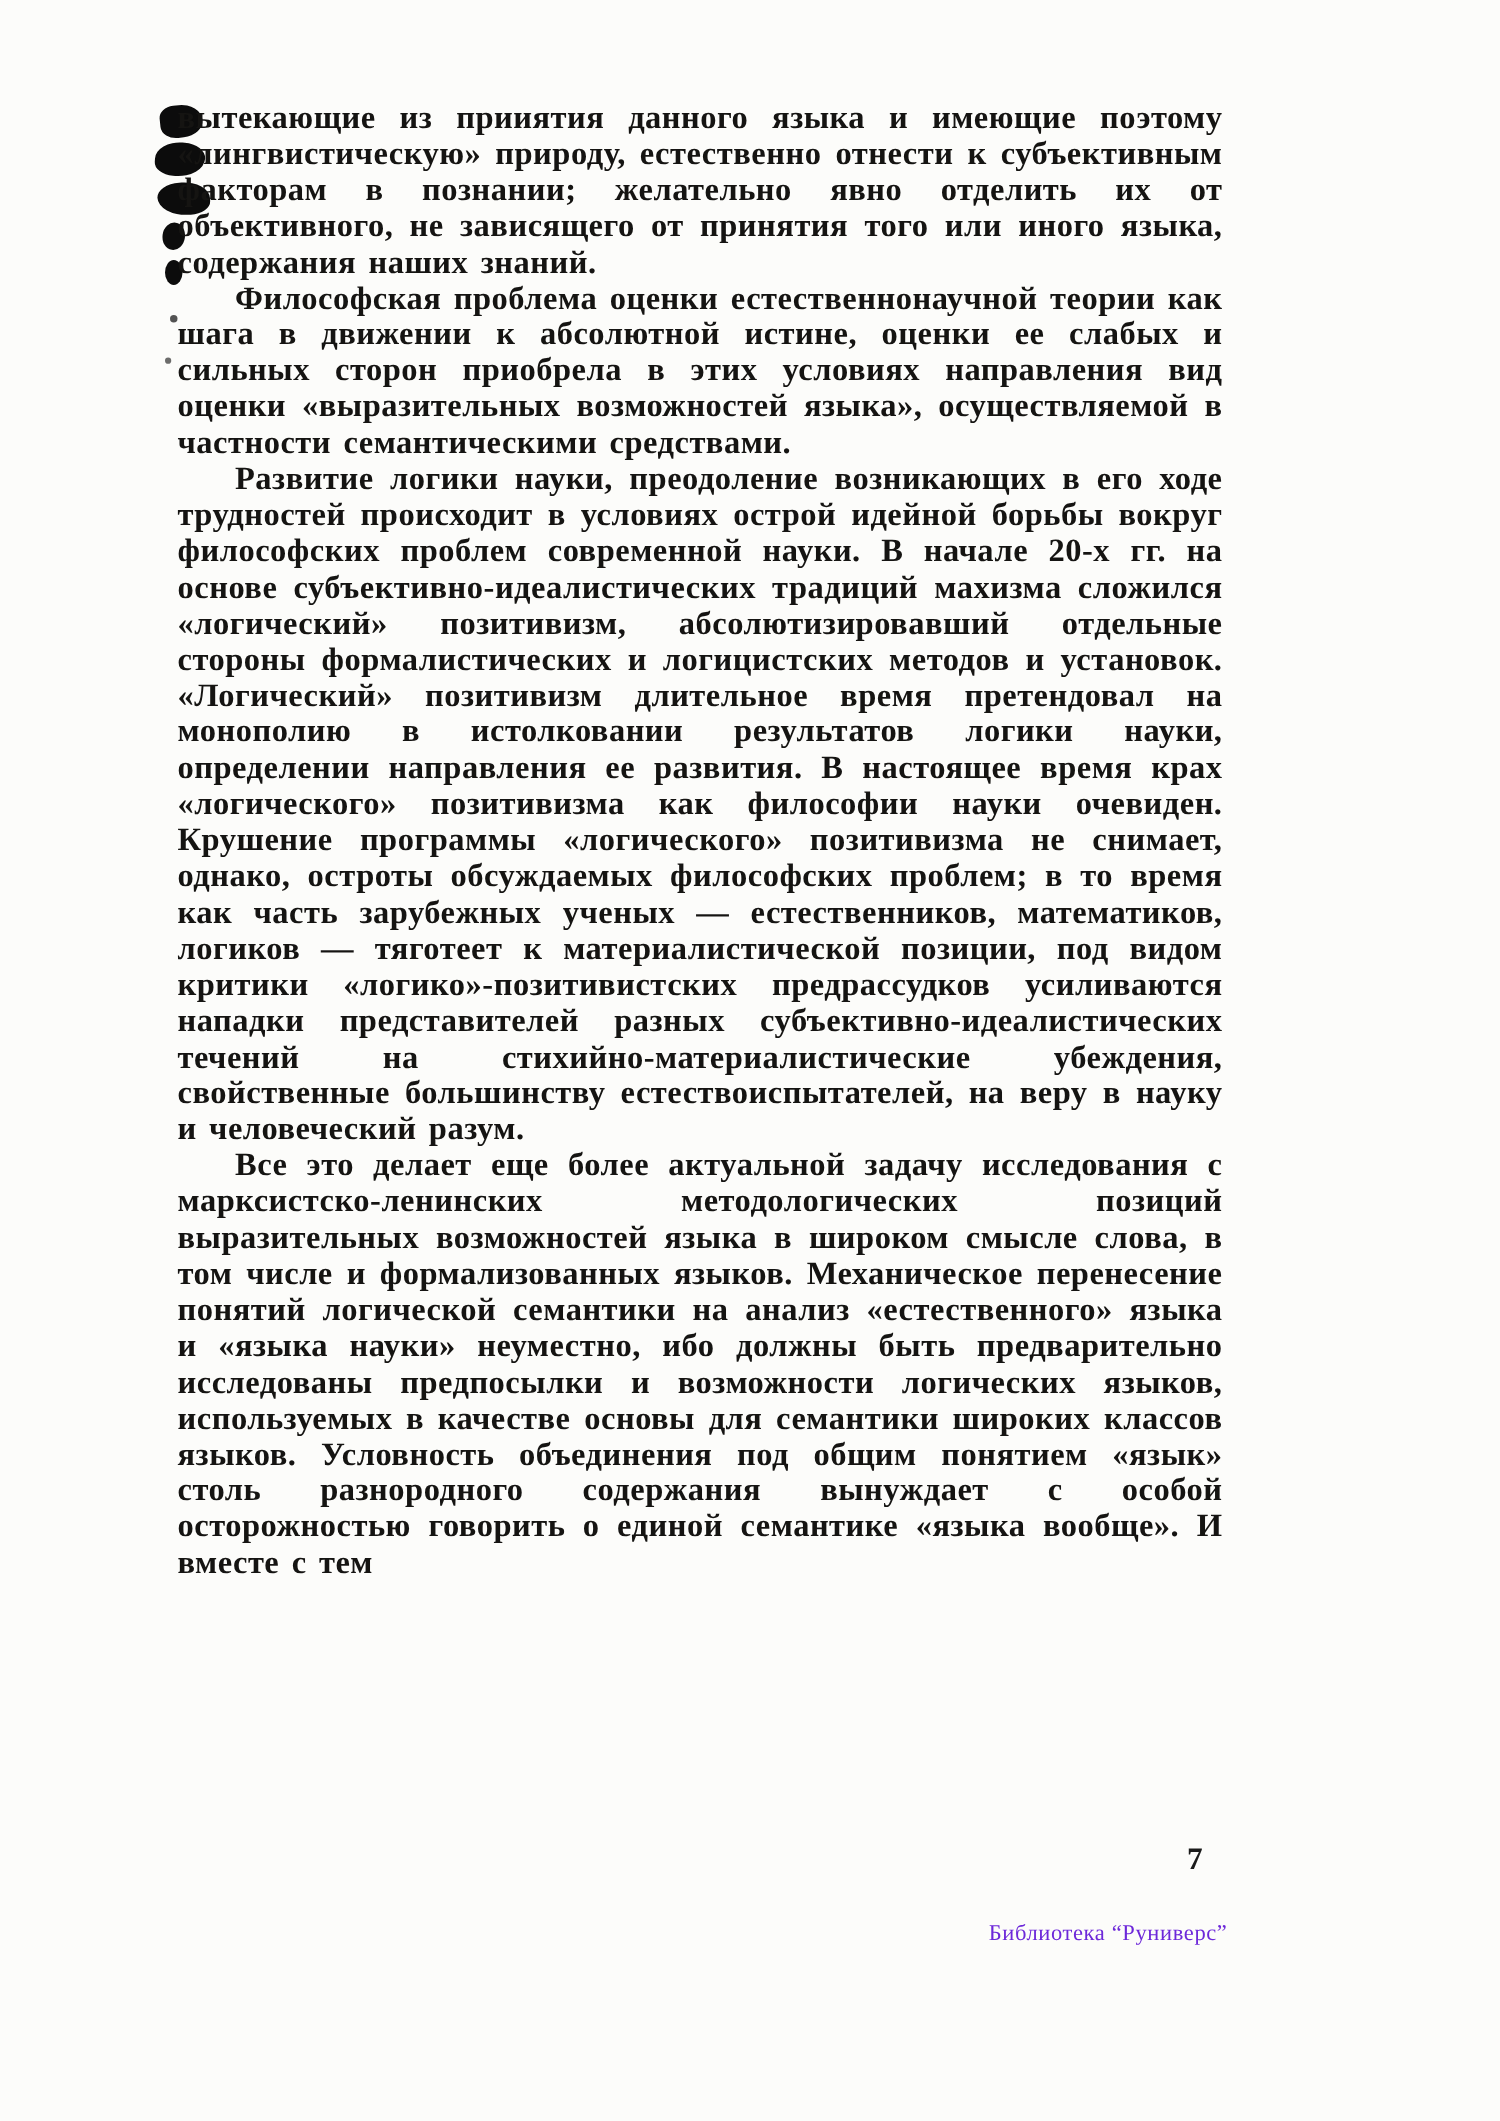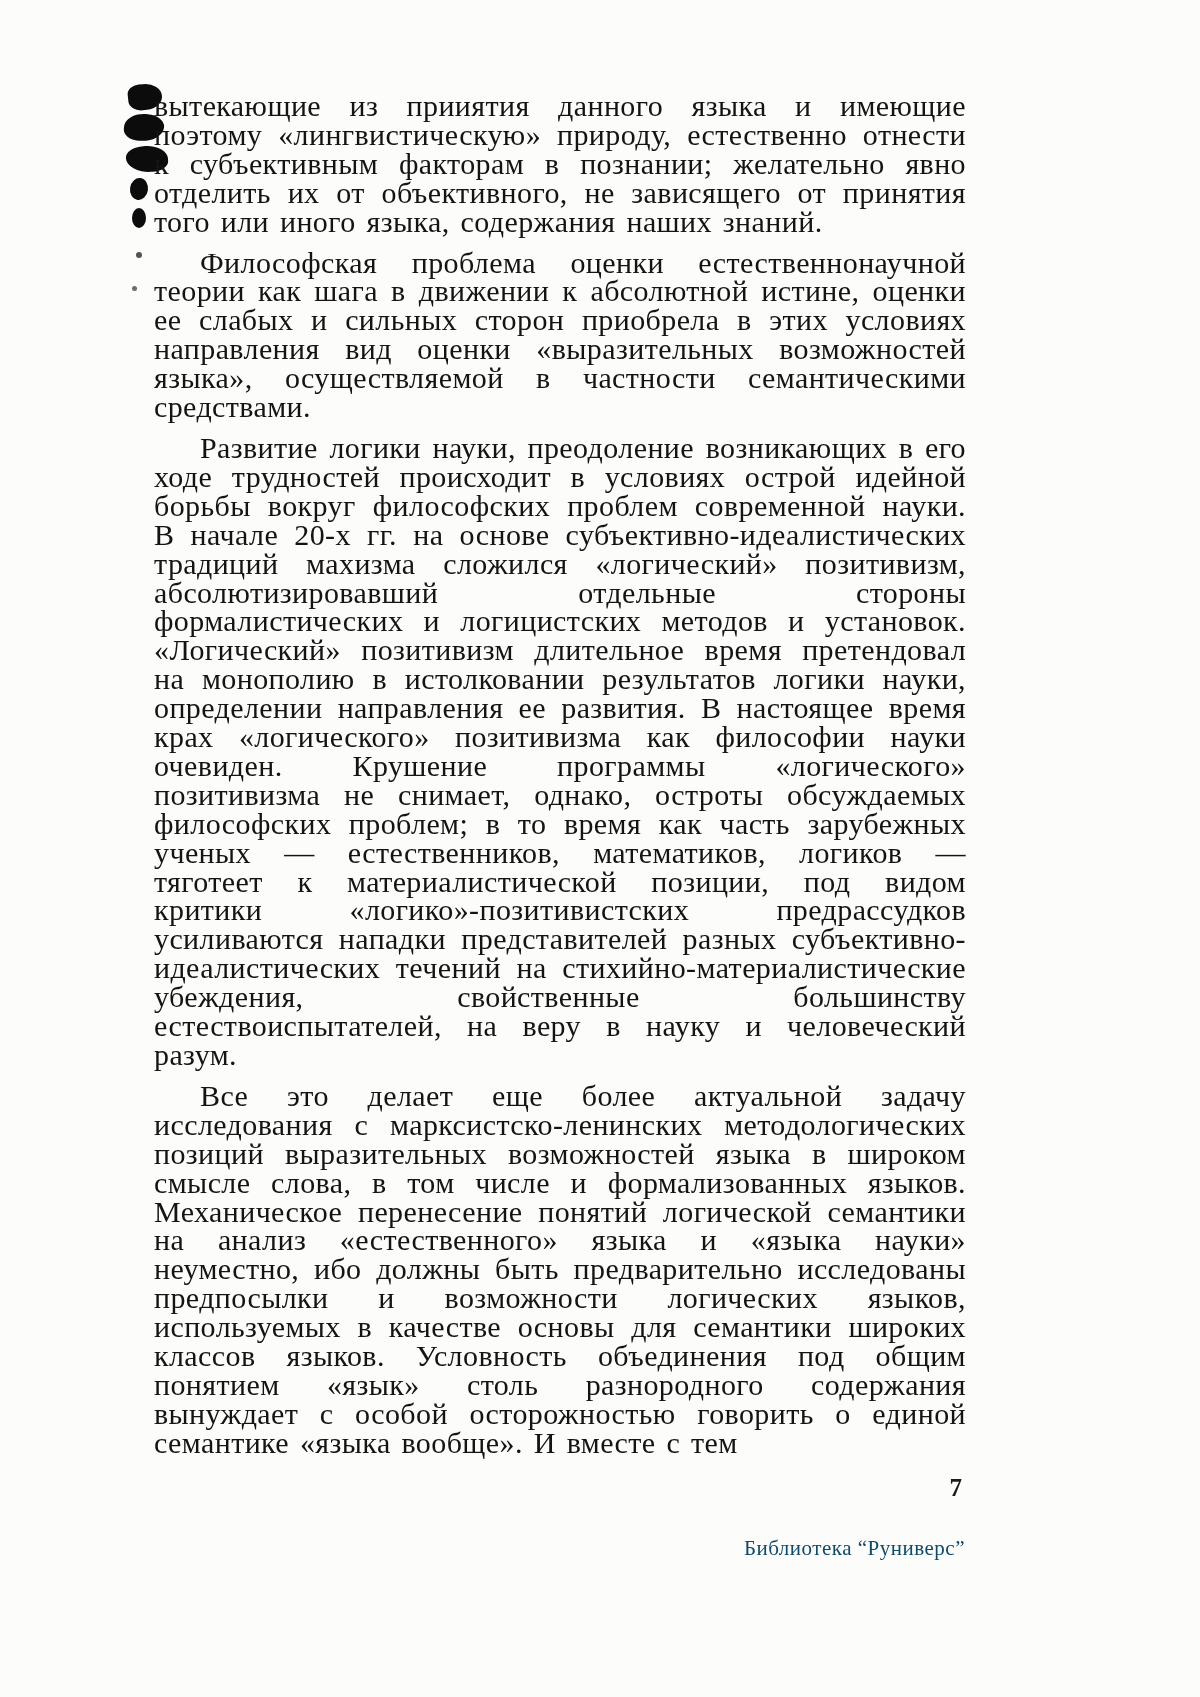--- a/index.html
+++ b/index.html
@@ -17,24 +17,24 @@
     font-family: "Liberation Serif", serif;
   }
   .text-block {
     position: absolute;
     left: 142px;
     top: 80px;
     width: 836px;
     color: #151412;
   }
   .text-block p {
-    margin: 12px;
-    font-size: 30px;
+    margin: 0;
+    font-size: 26px;
     line-height: 28.9px;
-    font-weight: normal;
+    font-weight: bold;
     text-align: justify;
     letter-spacing: 0.4px;
     word-spacing: 3px;
   }
   .text-block p.indent {
     text-indent: 46px;
   }
   
   .artifact {
     position: absolute;
@@ -51,23 +51,23 @@
     position: absolute;
     top: 1474px;
     right: 238px;
     font-size: 25px;
     font-weight: bold;
     color: #1a1a1a;
   }
   .watermark {
     position: absolute;
     top: 1536px;
-    right: 235px;
-    font-size: 21px;
-    color: #0c4a6e;
+    right: 218px;
+    font-size: 18px;
+    color: #6d28d9;
     letter-spacing: 0.5px;
   }
 </style>
 </head>
 <body>
 
 <div class="page">
 
   <span class="artifact a1"></span>
   <span class="artifact a2"></span>

